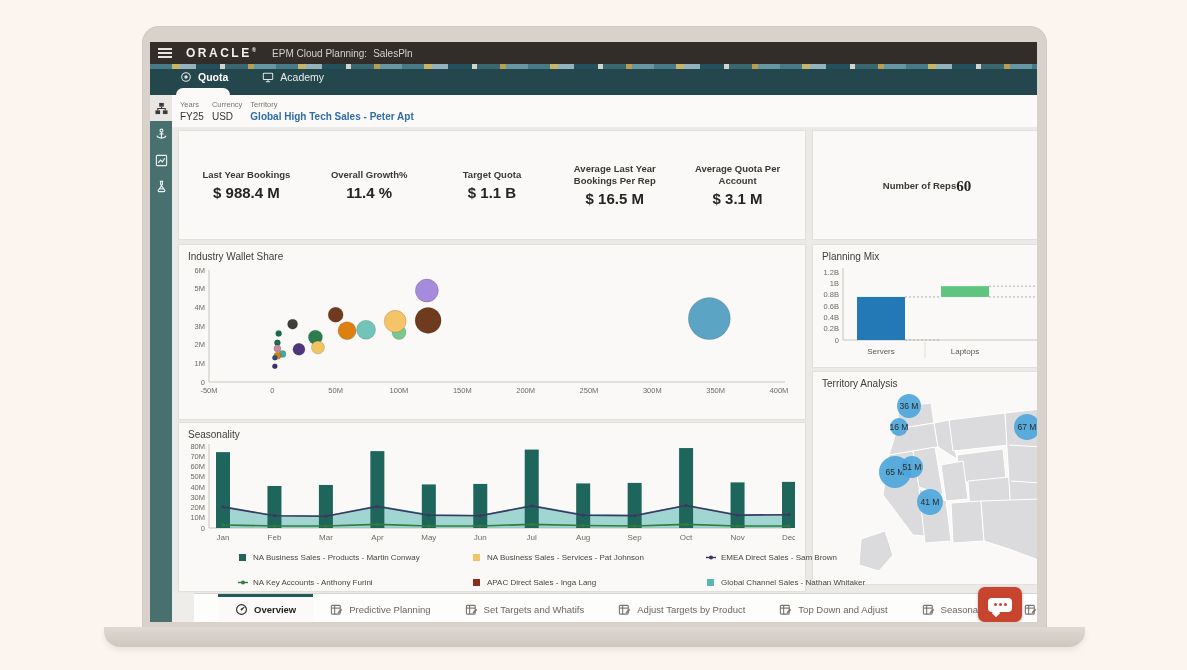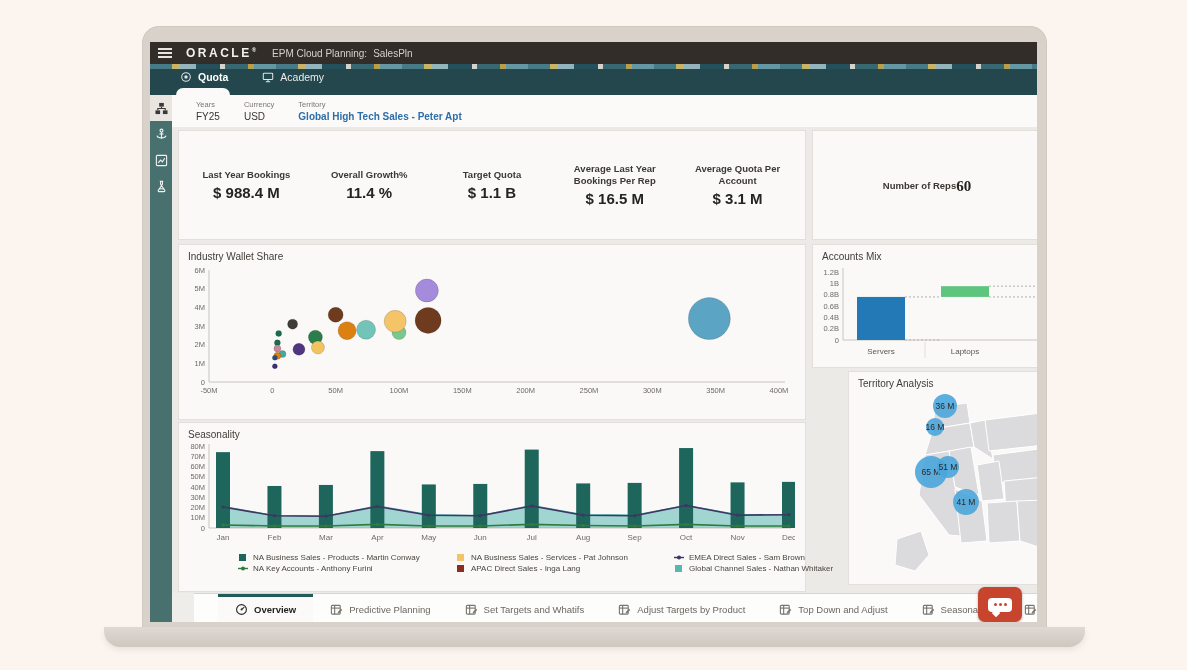--- a/index.html
+++ b/index.html
@@ -27,43 +27,43 @@
   .notch{position:absolute;left:26px;bottom:0;width:54px;height:7px;background:#fbfaf9;border-radius:7px 7px 0 0;}
 
   
   .sidebar{position:absolute;left:0;top:53px;width:22px;bottom:0;background:#47706e;}
   .s-item{width:22px;height:26px;display:flex;align-items:center;justify-content:center;cursor:pointer;}
   .s-item.active{background:#e9e6e2;}
 
   
   .content{position:absolute;left:22px;top:53px;right:0;bottom:0;}
   .pov{position:absolute;left:0;top:0;width:100%;height:32px;background:#fbfaf9;border-bottom:1px solid #e6e2de;display:flex;align-items:center;}
-  .pov-field{margin-left:24px;display:flex;flex-direction:column;cursor:pointer;}
+  .pov-field{margin-left:8px;display:flex;flex-direction:column;cursor:pointer;}
   .pov-field .lb{font-size:7.5px;color:#7b766f;margin-bottom:2px;}
   .pov-field .vl{font-size:10px;color:#393530;}
   .pov-field.link .vl{color:#2e6da8;font-weight:bold;}
 
   .dashboard{position:absolute;left:0;top:32px;width:100%;height:466px;background:#eceae6;}
   .panel{position:absolute;background:#faf9f7;border:1px solid #e3dfda;box-sizing:border-box;}
   .panel-title{padding:6px 0 0 9px;font-size:10px;color:#403c37;}
 
   #kpi-panel{left:6px;top:3px;width:628px;height:110px;display:flex;align-items:center;justify-content:space-around;padding:0 6px;}
   .kpi{width:122px;text-align:center;}
   .kpi .k-lb{font-size:9.5px;font-weight:bold;color:#3c3833;line-height:1.25;}
   .kpi .k-vl{font-size:15px;font-weight:bold;color:#262421;margin-top:3px;}
   #reps-panel{left:640px;top:3px;width:230px;height:110px;display:flex;align-items:center;justify-content:center;}
   #reps-panel .k-lb{font-size:9.5px;font-weight:bold;color:#3c3833;}
   #reps-panel .k-vl{font-size:15px;font-weight:bold;color:#262421;margin-top:3px;font-family:Liberation Serif, serif;}
 
   #wallet-panel{left:6px;top:117px;width:628px;height:176px;}
   #mix-panel{left:640px;top:117px;width:230px;height:124px;}
-  #territory-panel{left:676px;top:244px;width:230px;height:214px;}
+  #territory-panel{left:640px;top:244px;width:230px;height:214px;}
   #seasonality-panel{left:6px;top:295px;width:628px;height:170px;}
 
-  .legend{margin:1px 8px 0 58px;display:grid;grid-template-columns:218px 218px auto;row-gap:2px;}
+  .legend{margin:1px 8px 0 58px;display:grid;grid-template-columns:218px 218px auto;row-gap:2px;gap:16px;}
   .legend-item{display:flex;align-items:center;gap:4px;font-size:8px;color:#4a4640;cursor:pointer;white-space:nowrap;}
 
   
   .tabbar{position:absolute;left:22px;right:0;bottom:0;height:29px;background:#fdfdfc;border-top:1px solid #d8d4cf;display:flex;align-items:stretch;padding-left:24px;box-sizing:border-box;}
   .b-tab{display:flex;align-items:center;gap:6px;padding:0 17px;font-size:9.5px;color:#6b6661;border-top:3px solid transparent;cursor:pointer;white-space:nowrap;}
   .b-tab.active{border-top-color:#215c5a;color:#211f1c;font-weight:bold;background:#fbfaf8;}
 
   
   .chat-btn{position:absolute;right:15px;bottom:0;width:44px;height:35px;background:#c7452f;border-radius:7px;cursor:pointer;display:flex;align-items:center;justify-content:center;box-shadow:0 1px 3px rgba(0,0,0,.3);}
   .chat-bubble{position:relative;width:24px;height:14px;background:#fff;border-radius:4px;display:flex;align-items:center;justify-content:center;gap:2px;}
@@ -226,21 +226,21 @@
                 <circle cx="98.4" cy="86.4" r="3.5" fill="#c98a9a" stroke="rgba(0,0,0,0.18)" stroke-width="0.8"></circle>
                 <circle cx="103.46666666666667" cy="92" r="3.5" fill="#47a8a2" stroke="rgba(0,0,0,0.18)" stroke-width="0.8"></circle>
                 <circle cx="98.4" cy="93.86666666666667" r="3.5" fill="#dd8012" stroke="rgba(0,0,0,0.18)" stroke-width="0.8"></circle>
                 <circle cx="95.86666666666666" cy="95.73333333333333" r="2.5" fill="#2b4a7e" stroke="rgba(0,0,0,0.18)" stroke-width="0.8"></circle>
                 <circle cx="95.86666666666666" cy="104.13333333333333" r="2.5" fill="#3d2f73" stroke="rgba(0,0,0,0.18)" stroke-width="0.8"></circle>
               </svg>
             </div>
         </div>
 
         <div class="panel" id="mix-panel">
-          <div class="panel-title">Accounts Mix</div>
+          <div class="panel-title">Planning Mix</div>
           <div id="mix-chart">
               <svg width="226" height="104">
                 <line x1="30" y1="6" x2="30" y2="78" stroke="#c9c5c0"></line>
                 <line x1="30" y1="78" x2="226" y2="78" stroke="#c9c5c0"></line>
                 <text x="26" y="80.5" text-anchor="end" font-size="7.5" fill="#6f6b65">0</text>
                 <text x="26" y="69.16666666666666" text-anchor="end" font-size="7.5" fill="#6f6b65">0.2B</text>
                 <text x="26" y="57.83333333333333" text-anchor="end" font-size="7.5" fill="#6f6b65">0.4B</text>
                 <text x="26" y="46.5" text-anchor="end" font-size="7.5" fill="#6f6b65">0.6B</text>
                 <text x="26" y="35.16666666666666" text-anchor="end" font-size="7.5" fill="#6f6b65">0.8B</text>
                 <text x="26" y="23.83333333333333" text-anchor="end" font-size="7.5" fill="#6f6b65">1B</text>

